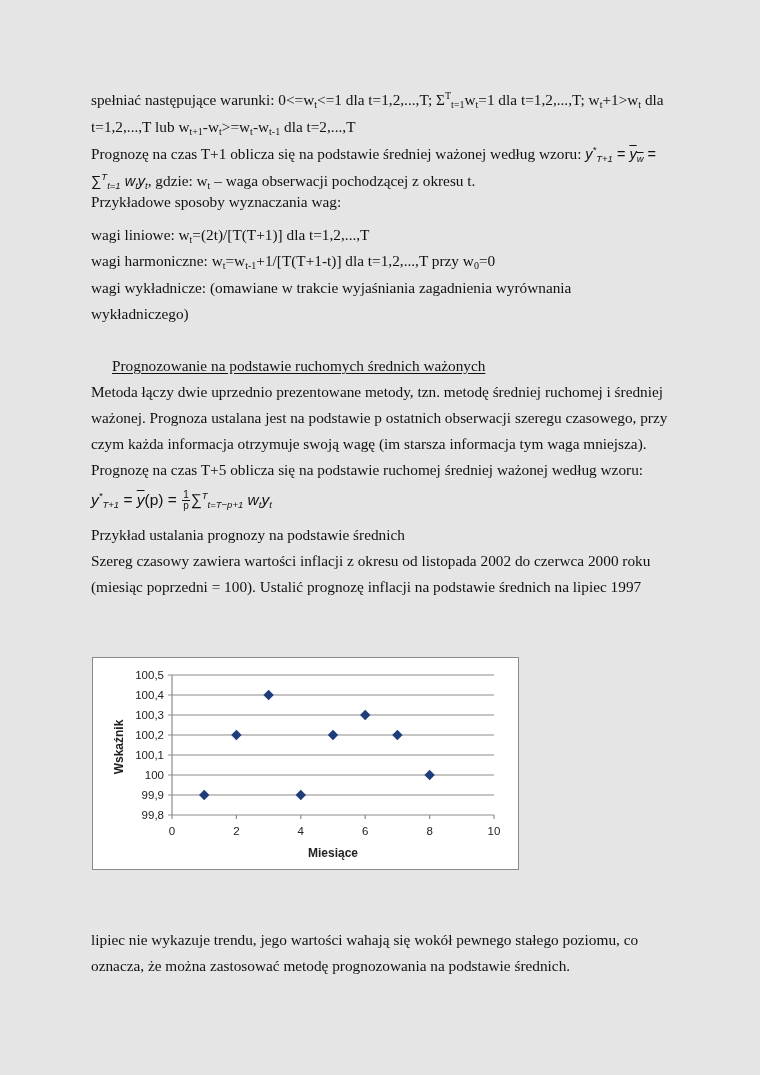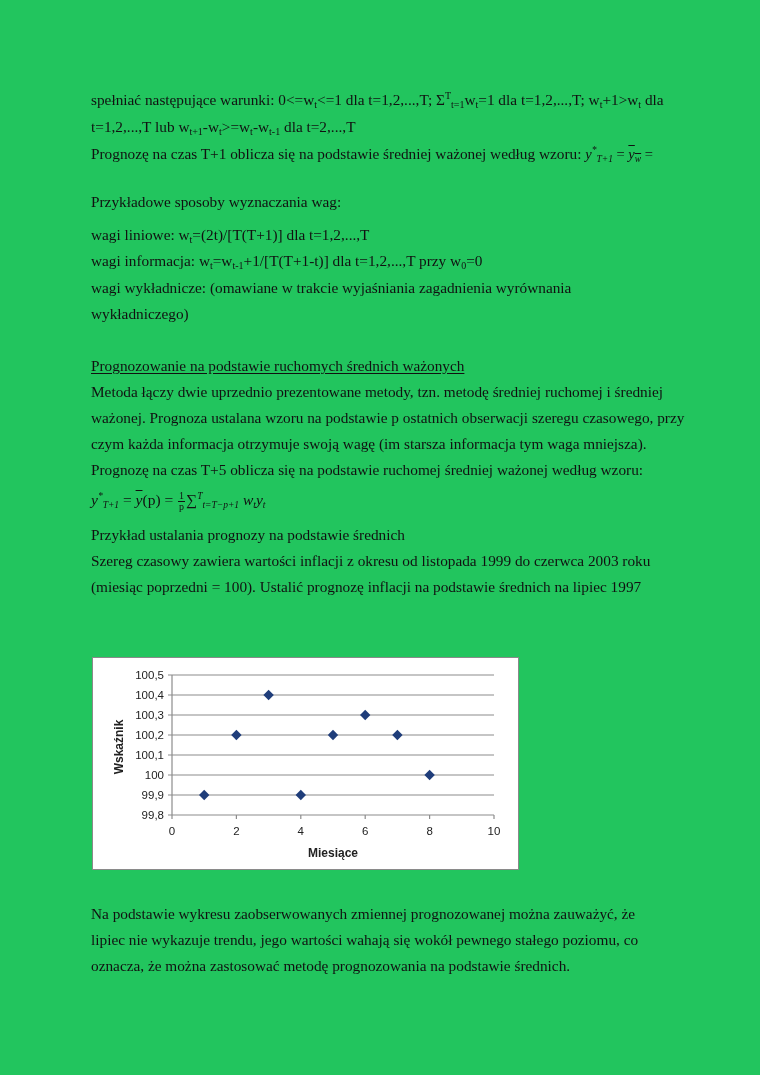--- a/index.html
+++ b/index.html
@@ -1,30 +1,30 @@
 <!DOCTYPE html>
 <html><head>
   <meta charset="utf-8">
   <style>
     html, body { margin: 0; padding: 0; background: #ffffff; }
     body { width: 760px; height: 1075px; position: relative; overflow: hidden; }
     .page {
-      position: absolute; left: 0; top: 0; width: 760px; height: 1075px; background: #22c55e;
+      position: absolute; left: 0; top: 0; width: 760px; height: 1075px; background: #e5e5e5;
       font-family: "Liberation Serif", "DejaVu Serif", serif;
       color: #111; font-size: 15.3px;
     }
     .line {
       position: absolute; left: 91px; white-space: nowrap; line-height: 20px;
     }
     .sub { font-size: 10px; vertical-align: -3px; line-height: 0; }
     .sup { font-size: 10px; vertical-align: 6px; line-height: 0; }
-    .math { font-family: Liberation Serif, serif; font-style: italic; font-size: 14.5px; }
+    .math { font-family: Liberation Sans, sans-serif; font-style: italic; font-size: 14.5px; }
     .math .sub, .math .sup { font-size: 9.5px; }
     .bar { text-decoration: overline; }
-    .u { text-decoration: underline; text-underline-offset: 2px; }
+    .u { text-decoration: underline; text-underline-offset: 2px; margin-left: 21px; }
     .frac { display: inline-block; vertical-align: middle; text-align: center; font-size: 10px; line-height: 10px; margin: 0 1px; }
     .frac span { display: block; }
     .frac .num { border-bottom: 1px solid #111; padding: 0 1px; }
 
     
     .chart-frame {
       position: absolute; left: 92px; top: 657px; width: 425px; height: 211px;
       border: 1px solid #8a8a8a; background: #fff;
       font-family: "Liberation Sans", "DejaVu Sans", sans-serif;
     }
@@ -36,40 +36,41 @@
 <body>
 
 <div class="page">
 
   <div class="line" style="top:90px"><span>spełniać następujące warunki: 0&lt;=w</span><span class="sub">t</span><span>&lt;=1 dla t=1,2,...,T; Σ</span><span class="sup">T</span><span class="sub">t=1</span><span>w</span><span class="sub">t</span><span>=1 dla t=1,2,...,T; w</span><span class="sub">t</span><span>+1&gt;w</span><span class="sub">t</span><span> dla</span></div>
 
   <div class="line" style="top:117px"><span>t=1,2,...,T lub w</span><span class="sub">t+1</span><span>-w</span><span class="sub">t</span><span>&gt;=w</span><span class="sub">t</span><span>-w</span><span class="sub">t-1</span><span> dla t=2,...,T</span></div>
 
   <div class="line" style="top:144px"><span>Prognozę na czas T+1 oblicza się na podstawie średniej ważonej według wzoru: </span><span class="math"><span>y</span><span class="sup">*</span><span class="sub">T+1</span><span style="font-style:normal"> = </span><span class="bar"><span>y</span><span class="sub">w</span></span><span style="font-style:normal"> =</span></span></div>
 
+  <div class="line" style="top:171px"><span class="math"><span style="font-style:normal">∑</span><span class="sup">T</span><span class="sub">t=1</span> <span>w</span><span class="sub">t</span><span>y</span><span class="sub">t</span></span><span>, gdzie: w</span><span class="sub">t</span><span> – waga obserwacji pochodzącej z okresu t.</span></div>
 
   <div class="line" style="top:192px">Przykładowe sposoby wyznaczania wag:</div>
 
   <div class="line" style="top:225px"><span>wagi liniowe: w</span><span class="sub">t</span><span>=(2t)/[T(T+1)] dla t=1,2,...,T</span></div>
 
-  <div class="line" style="top:251px"><span>wagi informacja: w</span><span class="sub">t</span><span>=w</span><span class="sub">t-1</span><span>+1/[T(T+1-t)] dla t=1,2,...,T przy w</span><span class="sub">0</span><span>=0</span></div>
+  <div class="line" style="top:251px"><span>wagi harmoniczne: w</span><span class="sub">t</span><span>=w</span><span class="sub">t-1</span><span>+1/[T(T+1-t)] dla t=1,2,...,T przy w</span><span class="sub">0</span><span>=0</span></div>
 
   <div class="line" style="top:278px">wagi wykładnicze: (omawiane w trakcie wyjaśniania zagadnienia wyrównania</div>
   <div class="line" style="top:304px">wykładniczego)</div>
 
   <div class="line u" style="top:356px">Prognozowanie na podstawie ruchomych średnich ważonych</div>
   <div class="line" style="top:382px">Metoda łączy dwie uprzednio prezentowane metody, tzn. metodę średniej ruchomej i średniej</div>
-  <div class="line" style="top:408px">ważonej. Prognoza ustalana wzoru na podstawie p ostatnich obserwacji szeregu czasowego, przy</div>
+  <div class="line" style="top:408px">ważonej. Prognoza ustalana jest na podstawie p ostatnich obserwacji szeregu czasowego, przy</div>
   <div class="line" style="top:434px">czym każda informacja otrzymuje swoją wagę (im starsza informacja tym waga mniejsza).</div>
   <div class="line" style="top:460px">Prognozę na czas T+5 oblicza się na podstawie ruchomej średniej ważonej według wzoru:</div>
 
   <div class="line" style="top:490px"><span class="math" style="font-size:15.5px"><span>y</span><span class="sup">*</span><span class="sub">T+1</span><span style="font-style:normal"> = </span><span class="bar">y</span><span style="font-style:normal">(p)</span><span style="font-style:normal"> = </span><span class="frac" style="font-style:normal"><span class="num">1</span><span>p</span></span><span style="font-style:normal">∑</span><span class="sup">T</span><span class="sub">t=T−p+1</span> <span>w</span><span class="sub">t</span><span>y</span><span class="sub">t</span></span></div>
 
   <div class="line" style="top:525px">Przykład ustalania prognozy na podstawie średnich</div>
-  <div class="line" style="top:551px">Szereg czasowy zawiera wartości inflacji z okresu od listopada 1999 do czerwca 2003 roku</div>
+  <div class="line" style="top:551px">Szereg czasowy zawiera wartości inflacji z okresu od listopada 2002 do czerwca 2000 roku</div>
   <div class="line" style="top:577px">(miesiąc poprzedni = 100). Ustalić prognozę inflacji na podstawie średnich na lipiec 1997</div>
 
   <div class="chart-frame">
     <svg class="chart-svg" id="chart-svg" width="425" height="211">
         <line x1="75" x2="401" y1="157" y2="157" stroke="#8c8c8c" stroke-width="1.2"></line>
         <text x="71" y="161" text-anchor="end" class="tick-label">99,8</text>
         <line x1="75" x2="401" y1="137.00000000000122" y2="137.00000000000122" stroke="#8c8c8c" stroke-width="1.2"></line>
         <text x="71" y="141.00000000000122" text-anchor="end" class="tick-label">99,9</text>
         <line x1="75" x2="401" y1="116.99999999999959" y2="116.99999999999959" stroke="#8c8c8c" stroke-width="1.2"></line>
         <text x="71" y="120.99999999999959" text-anchor="end" class="tick-label">100</text>
@@ -102,17 +103,16 @@
         <polygon points="143.4,71.79999999999917 148.6,76.99999999999918 143.4,82.19999999999918 138.20000000000002,76.99999999999918" fill="#1f3d7a"></polygon>
         <polygon points="175.6,31.79999999999878 180.79999999999998,36.99999999999878 175.6,42.19999999999878 170.4,36.99999999999878" fill="#1f3d7a"></polygon>
         <polygon points="207.8,131.7999999999984 213,136.99999999999838 207.8,142.19999999999837 202.60000000000002,136.99999999999838" fill="#1f3d7a"></polygon>
         <polygon points="240,71.79999999999917 245.2,76.99999999999918 240,82.19999999999918 234.8,76.99999999999918" fill="#1f3d7a"></polygon>
         <polygon points="272.2,51.800000000000395 277.4,57.0000000000004 272.2,62.2000000000004 267,57.0000000000004" fill="#1f3d7a"></polygon>
         <polygon points="304.4,71.79999999999917 309.59999999999997,76.99999999999918 304.4,82.19999999999918 299.2,76.99999999999918" fill="#1f3d7a"></polygon>
         <polygon points="336.6,111.79999999999959 341.8,116.99999999999959 336.6,122.19999999999959 331.40000000000003,116.99999999999959" fill="#1f3d7a"></polygon>
       </svg>
   </div>
 
-  <div class="line" style="top:904px">Na podstawie wykresu zaobserwowanych zmiennej prognozowanej można zauważyć, że</div>
   <div class="line" style="top:930px">lipiec nie wykazuje trendu, jego wartości wahają się wokół pewnego stałego poziomu, co</div>
   <div class="line" style="top:956px">oznacza, że można zastosować metodę prognozowania na podstawie średnich.</div>
 
 </div>
 
 </body></html>

